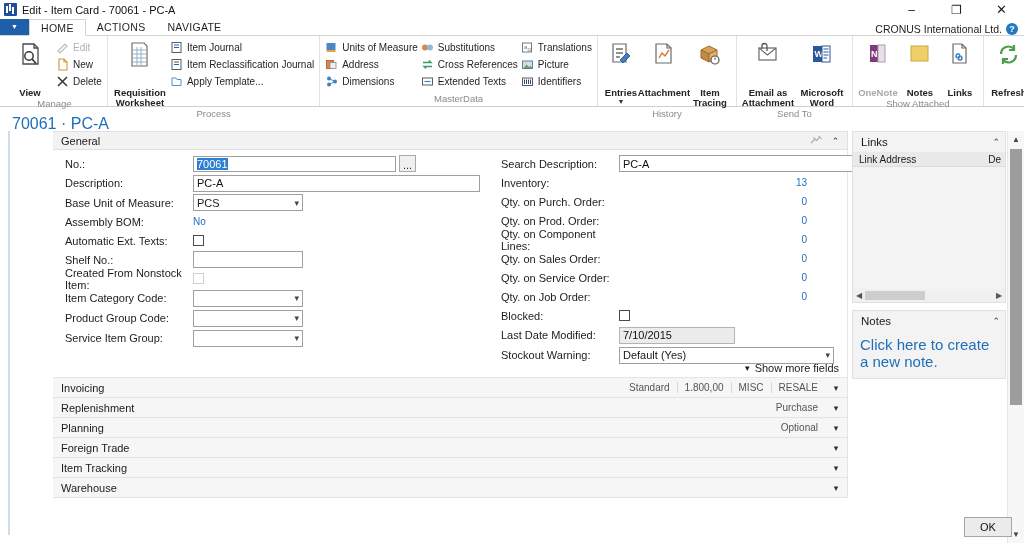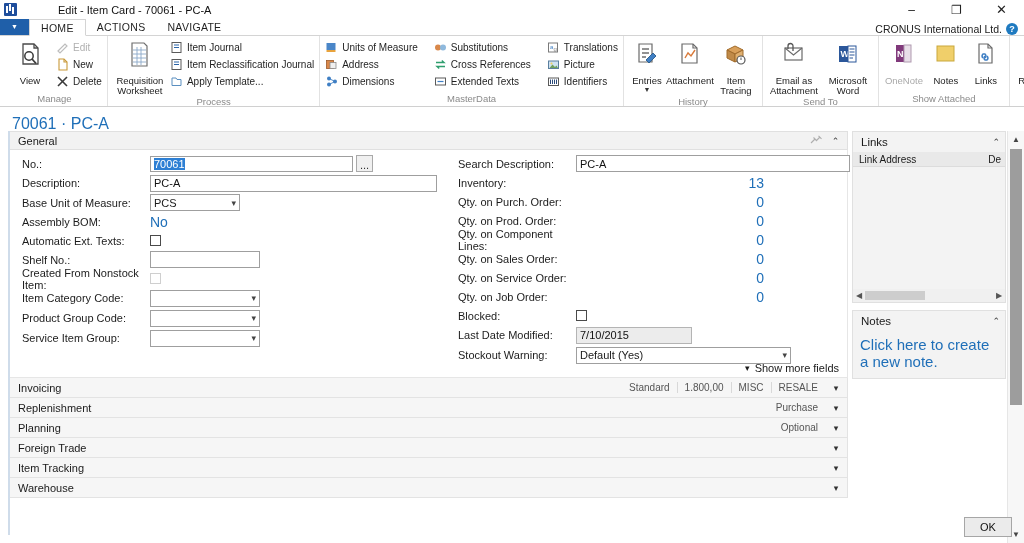--- a/index.html
+++ b/index.html
@@ -7,21 +7,21 @@
   body {
     width:1024px; height:543px;
     font-family:"Liberation Sans", sans-serif;
     font-size:11px; color:#1a1a1a;
     background:#ffffff; overflow:hidden;
     position:relative;
   }
 
   
   .titlebar{ height:19px; background:#ffffff; display:flex; align-items:center;
-             padding-left:4px; position:relative;gap:36px; }
+             padding-left:4px; position:relative; }
   .app-icon{ width:13px; height:13px; background:#1f4e9c; margin-right:5px;
              position:relative; flex:none; border-radius:1px; }
   .app-icon:before{ content:""; position:absolute; left:2px; top:3px; width:2px; height:7px;
              background:#fff; box-shadow:3px -2px 0 #fff, 6px 1px 0 #fff; }
   .title-text{ font-size:11px; color:#111; white-space:nowrap; }
   .winbtns{ position:absolute; right:0; top:0; display:flex; }
   .winbtn{ width:45px; height:19px; display:flex; align-items:center; justify-content:center;
            color:#222; font-size:12px; line-height:1; }
   .winbtn.close{ font-size:13px; }
 
@@ -44,36 +44,36 @@
   .ribbon{ height:71px; background:#ffffff; border-bottom:1px solid #d0d0d0;
            display:flex; align-items:stretch; padding-left:2px; }
   .rgroup{ display:flex; flex-direction:column; justify-content:space-between;
            border-right:1px solid #e2e2e2; padding:3px 5px 0 5px; }
   .rgroup:last-child{ border-right:none; }
   .rgbody{ display:flex; align-items:flex-start; gap:3px; }
   .rglabel{ text-align:center; font-size:9.5px; color:#8a8a8a; padding-bottom:2px; }
   .bigbtn{ display:flex; flex-direction:column; align-items:center; width:46px;
            padding-top:2px; }
   .bigbtn .lbl{ font-size:9.5px; text-align:center; line-height:10px; color:#222;
-                margin-top:8px; }
+                margin-top:20px;font-weight:bold; }
   .bigbtn .lbl.dis{ color:#a9a9a9; }
   .bigicon{ width:27px; height:27px; position:relative; }
   .smallcol{ display:flex; flex-direction:column; gap:2px; padding-top:1px; }
   .smallbtn{ display:flex; align-items:center; gap:4px; font-size:10px; color:#1f1f1f;
              white-space:nowrap; height:15px; }
   .smallbtn.dis{ color:#b0b0b0; }
   .sico{ width:13px; height:13px; flex:none; position:relative; }
 
   
   .caption{ font-size:16px; color:#1f6fb8; padding:8px 0 6px 12px; font-weight:normal; }
 
   
   .content{ position:absolute; left:0; top:131px; right:0; bottom:0; }
   .formpane{ position:absolute; left:8px; top:0; width:840px; bottom:8px;
-             border-left:2px solid #cfdcea; }
+             border-left:2px solid #cfdcea;padding-left:43px; }
 
   .fasttab-head{ height:19px; background:#f2f2f2; border:1px solid #e0e0e0;
                  border-left:none; display:flex; align-items:center;
                  padding:0 6px 0 8px; font-size:11px; }
   .ft-title{ color:#1a1a1a; }
   .ft-right{ margin-left:auto; display:flex; align-items:center; gap:7px; }
   .pinico{ width:14px;height:11px;position:relative;opacity:.6; }
   .chev{ font-size:9px; color:#333; width:11px; text-align:center; }
 
   .general-body{ background:#fff; border:1px solid #e6e6e6; border-top:none;
@@ -89,21 +89,21 @@
   .sel{ background:#2d7fd4; color:#fff; }
   .assist{ width:17px; height:17px; border:1px solid #a9a9a9; background:#f0f0f0;
            margin-left:3px; display:flex; align-items:flex-end; justify-content:center;
            font-size:11px; color:#333; line-height:10px; padding-bottom:1px; }
   .combo{ height:17px; border:1px solid #9f9f9f; background:#fff; font-size:11px;
           display:flex; align-items:center; padding:0 3px; position:relative; }
   .combo .cv{ flex:1; }
   .combo .carrow{ font-size:9px; color:#444; padding-left:4px; }
   .chk{ width:11px; height:11px; border:1.4px solid #4a4a4a; background:#fff; }
   .chk.dis{ border-color:#cfcfcf; }
-  .blueval{ color:#1f6fb8; font-size:14px; }
+  .blueval{ color:#1f6fb8; font-size:10px; }
   .numcell{ width:188px; text-align:right; }
 
   .rightcol{ position:absolute; left:448px; top:0; width:392px; }
   .rlabel{ width:118px; font-size:11px; color:#1c1c1c; }
 
   .showmore{ position:absolute; right:8px; bottom:3px; font-size:11px; color:#1a1a1a;
              display:flex; align-items:center; gap:5px; }
 
   .ftrow{ height:20px; background:#f6f6f6; border:1px solid #e3e3e3; border-left:none;
           border-top:none; display:flex; align-items:center; padding-left:8px;
@@ -260,21 +260,21 @@
               </svg>
           </span>
           <span>Apply Template...</span>
         </div>
       </div>
     </div>
     <div class="rglabel">Process</div>
   </div>
 
   <div class="rgroup">
-    <div class="rgbody" style="gap:16px">
+    <div class="rgbody" style="gap:3px">
       <div class="smallcol">
         <div class="smallbtn">
           <span class="sico">
             <svg width="13" height="13" viewBox="0 0 13 13">
                 <rect x="1.5" y="2" width="9" height="7" fill="#4a86c8"></rect>
                 <rect x="1.5" y="9" width="9" height="2" fill="#e8a33d"></rect>
               </svg>
           </span>
           <span>Units of Measure</span>
         </div>
@@ -536,21 +536,21 @@
 
         <div class="fieldrow" style="height:20px">
           <div class="flabel">Description:</div>
           <div class="tbox" style="width:287px;height:17px">
             <span>PC-A</span>
           </div>
         </div>
 
         <div class="fieldrow">
           <div class="flabel">Base Unit of Measure:</div>
-          <div class="combo" style="width:90px">
+          <div class="combo" style="width:110px">
             <span class="cv">PCS</span>
             <span class="carrow">▾</span>
           </div>
         </div>
 
         <div class="fieldrow">
           <div class="flabel">Assembly BOM:</div>
           <div class="blueval">No</div>
         </div>
 

